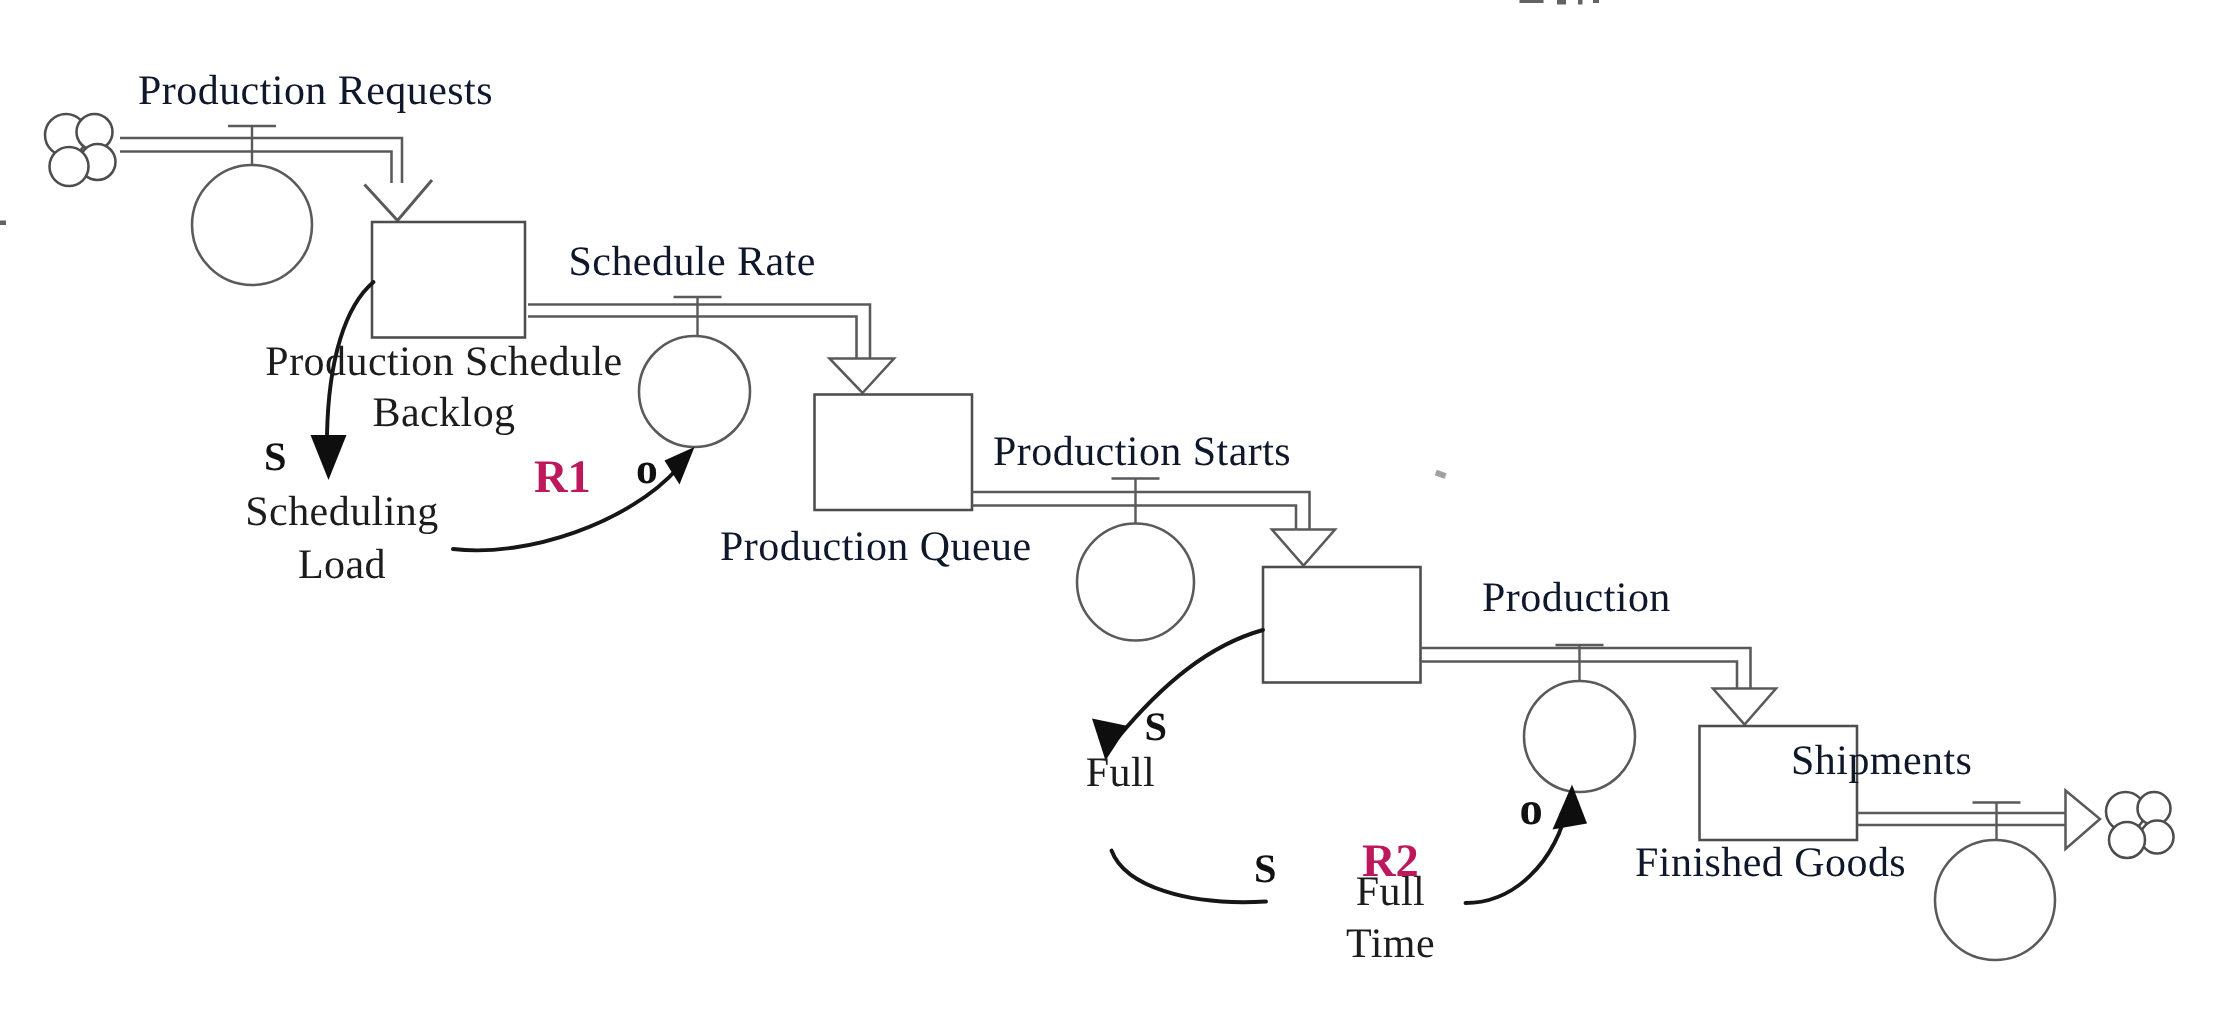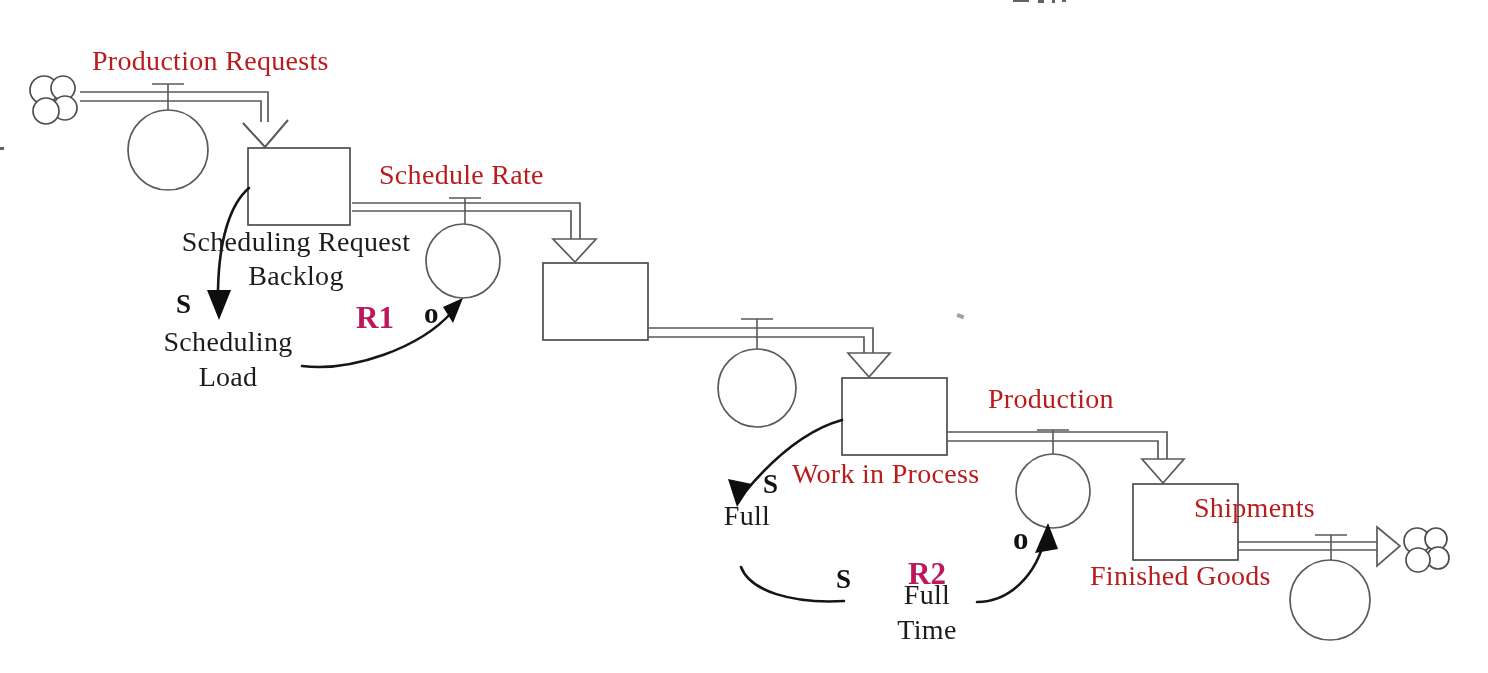--- a/index.html
+++ b/index.html
@@ -10,21 +10,21 @@
     overflow:hidden;
     font-family:"Liberation Serif","DejaVu Serif",serif;
     color:#1c1c1c;
   }
   .art{position:absolute;left:0;top:0;}
   .lbl{
     position:absolute;
     white-space:nowrap;
     font-size:28px;
     line-height:30px;
-    color:#b91c1c;
+    color:#0f172a;
     letter-spacing:0.3px;
   }
   .lbl-block{
     position:absolute;
     text-align:center;
     font-size:28px;
     line-height:34px;
     color:#1c1c1c;
     letter-spacing:0.3px;
   }
@@ -162,32 +162,33 @@
       <rect class="noise" x="1062" y="0" width="4" height="2"></rect>
       <rect class="noise" x="0" y="147" width="4" height="3"></rect>
       <rect class="noise" x="957" y="314" width="7" height="4" opacity="0.6" transform="rotate(20 960 316)"></rect>
     </g>
   </svg>
 
   <div class="lbl" style="left:92px;top:46px;">Production Requests</div>
 
   <div class="lbl" style="left:379px;top:160px;">Schedule Rate</div>
 
+  <div class="lbl" style="left:662px;top:287px;">Production Starts</div>
 
   <div class="lbl" style="left:988px;top:384px;">Production</div>
 
   <div class="lbl" style="left:1194px;top:493px;">Shipments</div>
 
   <div class="lbl-block" style="left:168px;top:225px;width:256px;">
-    <span>Scheduling Request</span>
+    <span>Production Schedule</span>
     <span>Backlog</span>
   </div>
 
-
-  <div class="lbl" style="left:792px;top:459px;">Work in Process</div>
+  <div class="lbl" style="left:480px;top:350px;">Production Queue</div>
+
 
   <div class="lbl" style="left:1090px;top:561px;">Finished Goods</div>
 
   <div class="lbl-block" style="left:148px;top:324px;width:160px;line-height:35px;">
     <span>Scheduling</span>
     <span>Load</span>
   </div>
 
   <div class="lbl-block" style="left:680px;top:499px;width:134px;">
     <span>Full</span>

